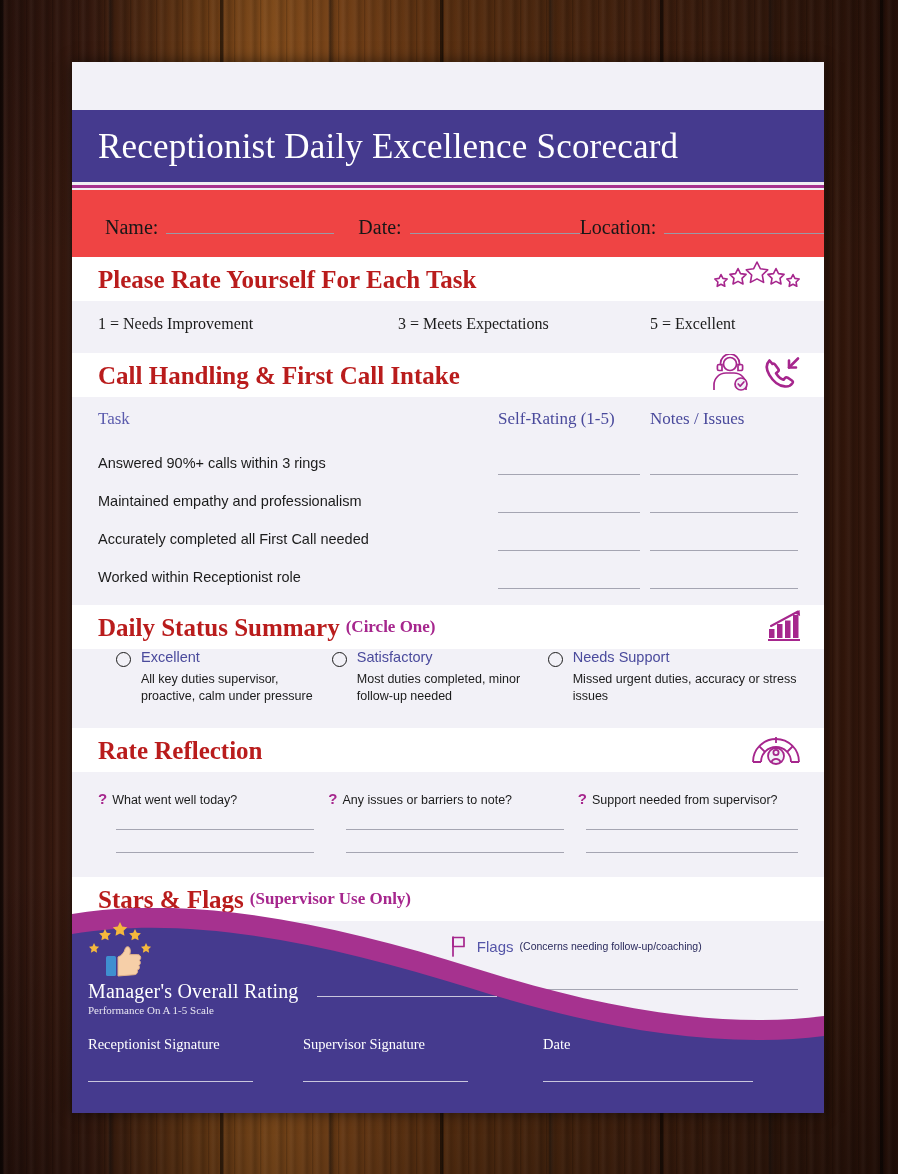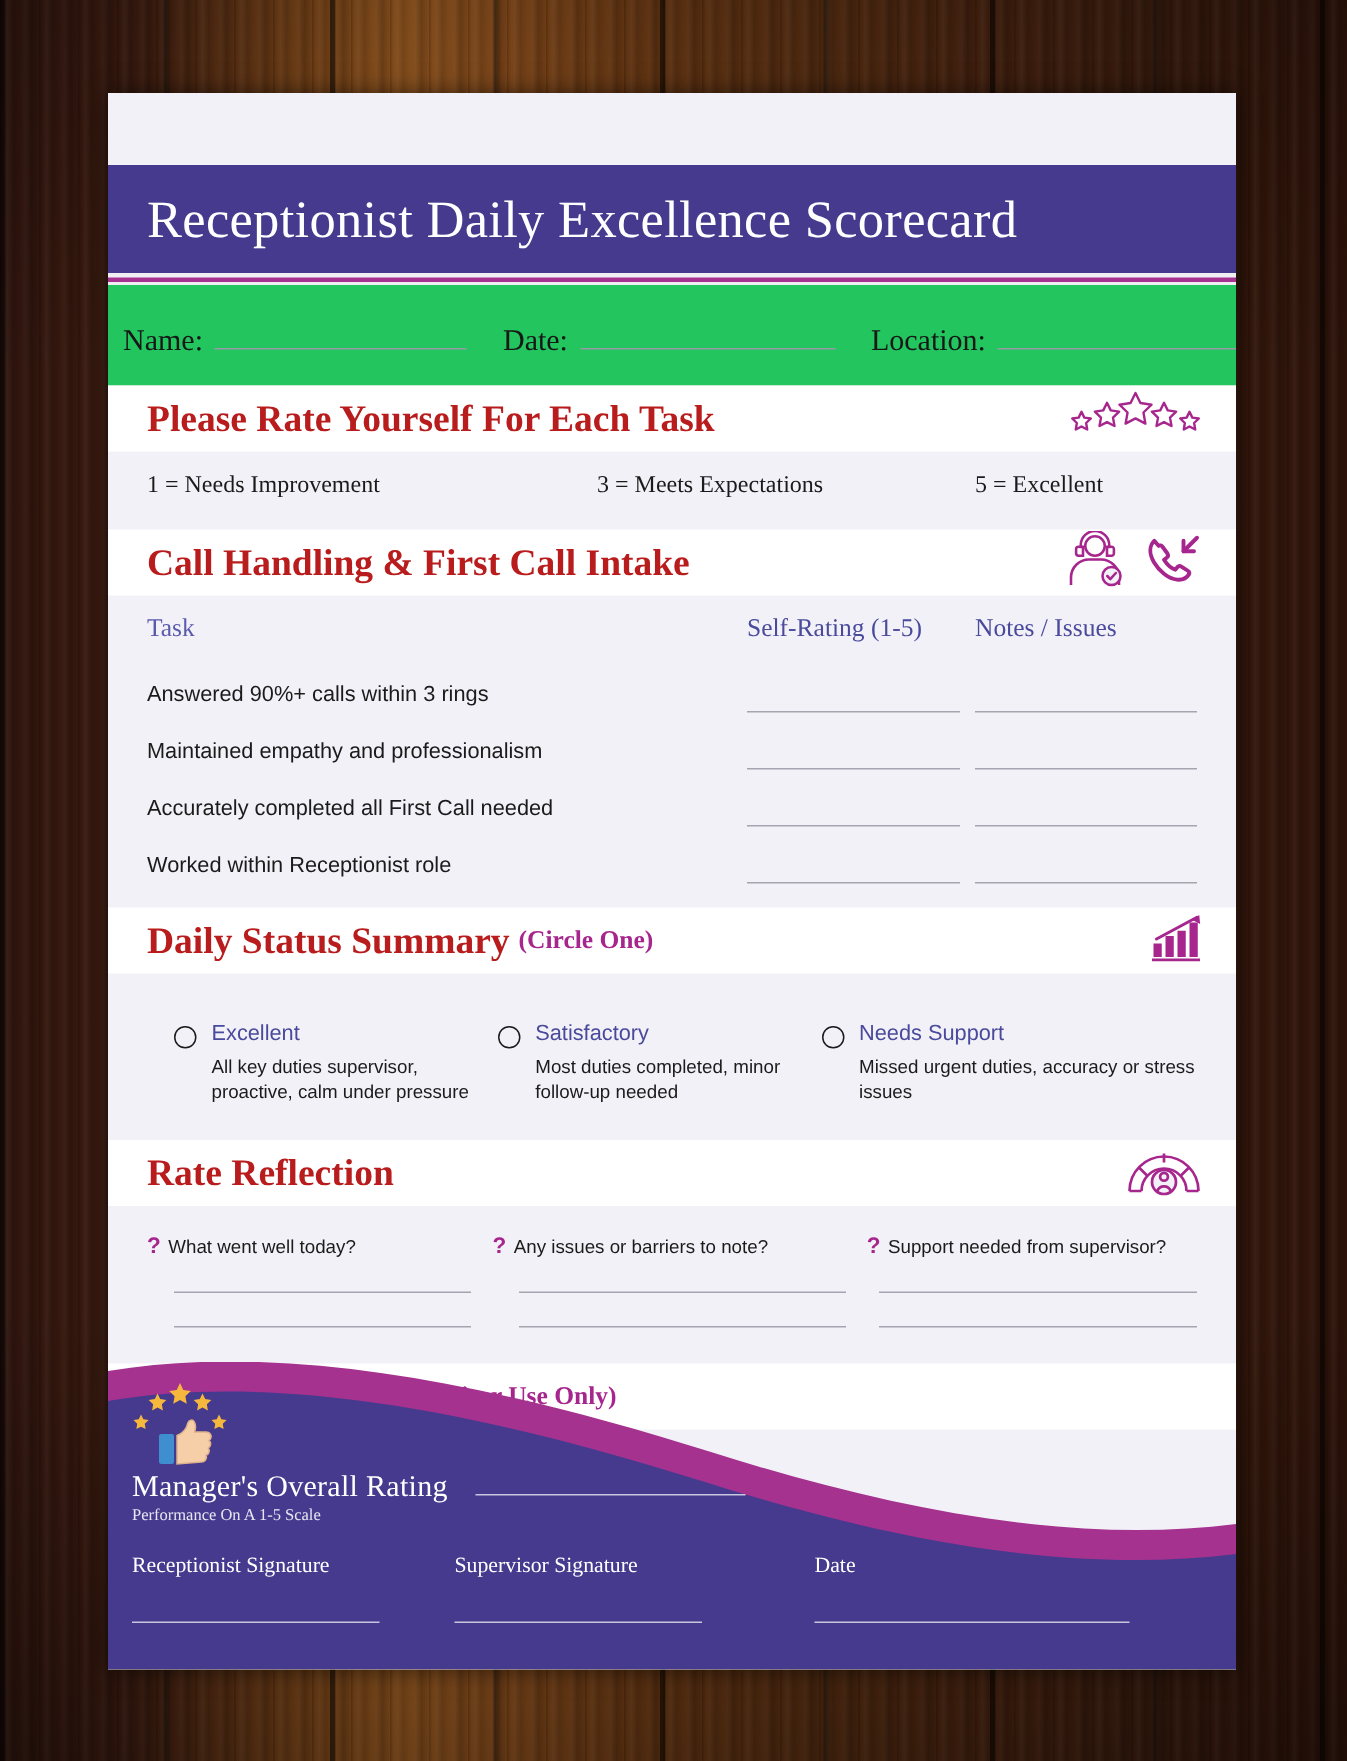--- a/index.html
+++ b/index.html
@@ -44,29 +44,29 @@
   .banner{height:72px;background:#453a8e;display:flex;align-items:center;margin-top:48px;}
   .banner h1{
     margin:0 0 0 26px;color:#ffffff;font-weight:400;
     font-size:35px;letter-spacing:.2px;line-height:1;
   }
   .banner-rule1{height:3px;background:#f0eff4;}
   .banner-rule2{height:3px;background:#a6328f;}
   .banner-rule3{height:2px;background:#f0eff4;}
 
   
-  .ndl{display:flex;align-items:flex-end;padding:26px 26px 18px 10px;background:#22c55e;}
+  .ndl{display:flex;align-items:flex-end;padding:26px 26px 18px 33px;background:#ef4444;}
   .ndl .fld{display:flex;align-items:baseline;}
   .ndl .lab{font-size:20px;color:#171717;white-space:nowrap;}
   .ndl .ln{border-bottom:1px solid #9a9aa6;height:15px;margin-left:8px;}
   .ndl .f1{flex:0 0 auto;}
   .ndl .f1 .ln{width:168px;}
   .ndl .f2{margin-left:24px;}
   .ndl .f2 .ln{width:170px;}
-  .ndl .f3{margin-left:24px;}
+  .ndl .f3{}
   .ndl .f3 .ln{width:170px;}
 
   
   .sec-head{
     background:#ffffff;height:44px;display:flex;align-items:center;
     padding:0 22px 0 26px;position:relative;
   }
   .sec-head .htxt{font-size:25px;font-weight:700;color:#b91c1c;line-height:1;}
   .sec-head .hsub{font-size:17px;font-weight:700;color:#a6268d;margin-left:6px;}
   .sec-head .spacer{flex:1;}
@@ -92,21 +92,21 @@
     padding-bottom:6px;
   }
   table.tasks .ruleline{border-bottom:1px solid #a5a5b2;height:26px;}
   table.tasks col.c1{width:400px;}
   table.tasks col.c2{width:152px;}
   table.tasks col.c3{width:auto;}
   table.tasks td.c2{padding-right:10px;}
   .tasks-pad{height:14px;}
 
   
-  .status{display:flex;padding:32px 0 22px 0;}
+  .status{display:flex;padding:0 0 22px 0;}
   .status .opt{display:flex;align-items:flex-start;}
   .status .o1{width:248px;padding-left:18px;}
   .status .o2{width:248px;}
   .status .o3{width:auto;}
   .radio{
     width:13px;height:13px;border:1.6px solid #1b1b1b;border-radius:50%;
     margin-top:3px;margin-right:10px;flex:0 0 auto;background:transparent;
   }
   .status .olab{
     font-family:"Liberation Sans",sans-serif;font-size:14.5px;color:#4a4a9c;
@@ -396,20 +396,36 @@
     <div class="sf">
       <div class="col">
         <div class="sfhead">
           <span class="ic">
             <svg width="20" height="20" viewBox="0 0 20 20">
               <path d="M10 1.5l2.6 5.3 5.9.9-4.3 4.1 1 5.8L10 14.9 4.8 17.6l1-5.8L1.5 7.7l5.9-.9z" fill="none" stroke="#f0a830" stroke-width="1.6" stroke-linejoin="round"></path>
             </svg>
           </span>
           <span class="sflab">Stars</span>
           <span class="sfnote">(Excellence or above-and-beyond moments)</span>
+        </div>
+        <div class="wl2"></div>
+        <div class="wl2"></div>
+      </div>
+      <div class="col second">
+        <div class="sfhead">
+          <span class="ic">
+            <svg width="20" height="22" viewBox="0 0 20 22">
+              <g fill="none" stroke="#a6268d" stroke-width="1.7" stroke-linejoin="round" stroke-linecap="round">
+                <path d="M4 2v19"></path>
+                <path d="M4 2.5h11v9H4z"></path>
+              </g>
+            </svg>
+          </span>
+          <span class="sflab">Flags</span>
+          <span class="sfnote">(Concerns needing follow-up/coaching)</span>
         </div>
         <div class="wl2"></div>
         <div class="wl2"></div>
       </div>
     </div>
   </div>
 
   <div id="footer">
     <svg class="wave" viewBox="0 0 752 205" preserveAspectRatio="none">
       <path d="M0,205 L0,16 C120,-4 260,26 400,70 C520,108 640,132 752,118 L752,205 Z" fill="#453a8e"></path>

